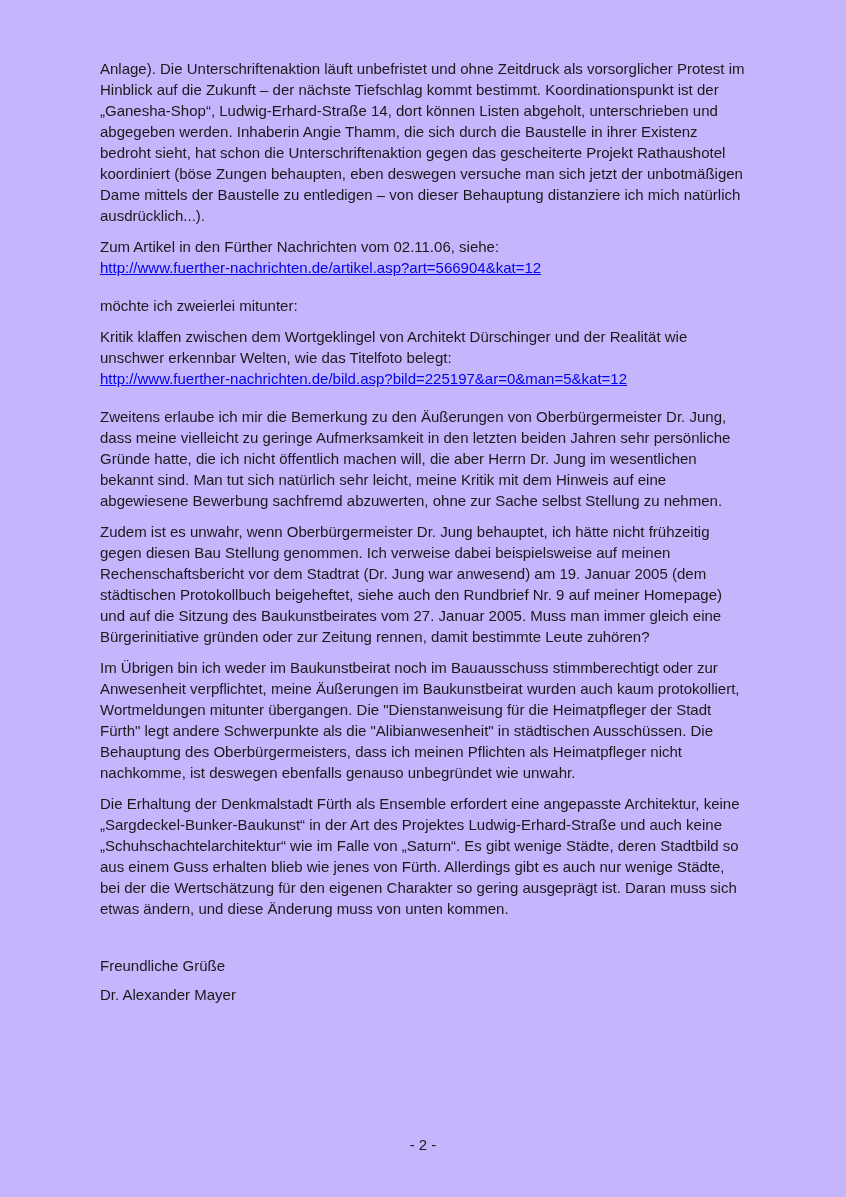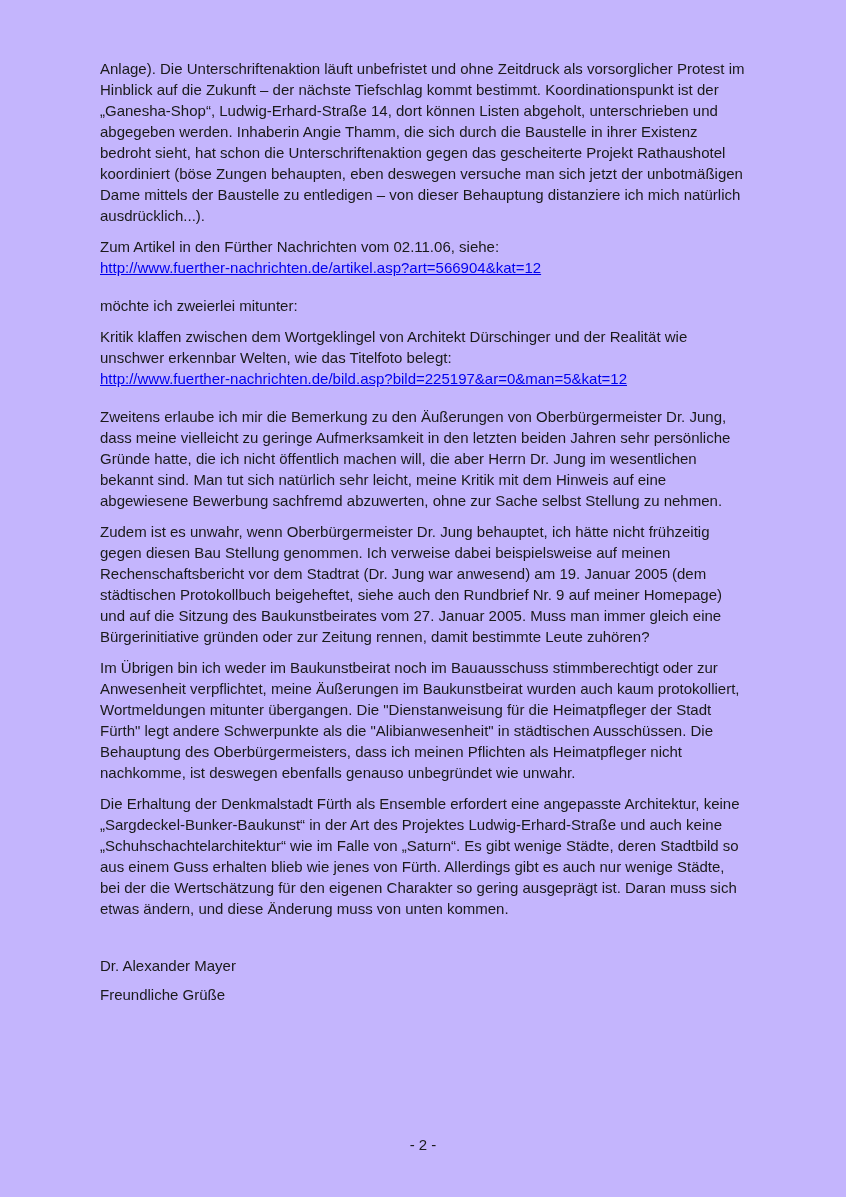--- a/index.html
+++ b/index.html
@@ -58,19 +58,19 @@
       <p class="para"><span>Anlage). Die Unterschriftenaktion läuft unbefristet und ohne Zeitdruck als vorsorglicher Protest im Hinblick auf die Zukunft – der nächste Tiefschlag kommt bestimmt. Koordinationspunkt ist der „Ganesha-Shop“, Ludwig-Erhard-Straße 14, dort können Listen abgeholt, unterschrieben und abgegeben werden. Inhaberin Angie Thamm, die sich durch die Baustelle in ihrer Existenz bedroht sieht, hat schon die Unterschriftenaktion gegen das gescheiterte Projekt Rathaushotel koordiniert (böse Zungen behaupten, eben deswegen versuche man sich jetzt der unbotmäßigen Dame mittels der Baustelle zu entledigen – von dieser Behauptung distanziere ich mich natürlich ausdrücklich...).</span></p>
       <p class="para has-link"><span>Zum Artikel in den Fürther Nachrichten vom 02.11.06, siehe:</span><a class="doc-link" href="#">http://www.fuerther-nachrichten.de/artikel.asp?art=566904&amp;kat=12</a></p>
       <p class="para"><span>möchte ich zweierlei mitunter:</span></p>
       <p class="para has-link"><span>Kritik klaffen zwischen dem Wortgeklingel von Architekt Dürschinger und der Realität wie unschwer erkennbar Welten, wie das Titelfoto belegt:</span><a class="doc-link" href="#">http://www.fuerther-nachrichten.de/bild.asp?bild=225197&amp;ar=0&amp;man=5&amp;kat=12</a></p>
       <p class="para"><span>Zweitens erlaube ich mir die Bemerkung zu den Äußerungen von Oberbürgermeister Dr. Jung, dass meine vielleicht zu geringe Aufmerksamkeit in den letzten beiden Jahren sehr persönliche Gründe hatte, die ich nicht öffentlich machen will, die aber Herrn Dr. Jung im wesentlichen bekannt sind. Man tut sich natürlich sehr leicht, meine Kritik mit dem Hinweis auf eine abgewiesene Bewerbung sachfremd abzuwerten, ohne zur Sache selbst Stellung zu nehmen.</span></p>
       <p class="para"><span>Zudem ist es unwahr, wenn Oberbürgermeister Dr. Jung behauptet, ich hätte nicht frühzeitig gegen diesen Bau Stellung genommen. Ich verweise dabei beispielsweise auf meinen Rechenschaftsbericht vor dem Stadtrat (Dr. Jung war anwesend) am 19. Januar 2005 (dem städtischen Protokollbuch beigeheftet, siehe auch den Rundbrief Nr. 9 auf meiner Homepage) und auf die Sitzung des Baukunstbeirates vom 27. Januar 2005. Muss man immer gleich eine Bürgerinitiative gründen oder zur Zeitung rennen, damit bestimmte Leute zuhören?</span></p>
       <p class="para"><span>Im Übrigen bin ich weder im Baukunstbeirat noch im Bauausschuss stimmberechtigt oder zur Anwesenheit verpflichtet, meine Äußerungen im Baukunstbeirat wurden auch kaum protokolliert, Wortmeldungen mitunter übergangen. Die "Dienstanweisung für die Heimatpfleger der Stadt Fürth" legt andere Schwerpunkte als die "Alibianwesenheit" in städtischen Ausschüssen. Die Behauptung des Oberbürgermeisters, dass ich meinen Pflichten als Heimatpfleger nicht nachkomme, ist deswegen ebenfalls genauso unbegründet wie unwahr.</span></p>
       <p class="para"><span>Die Erhaltung der Denkmalstadt Fürth als Ensemble erfordert eine angepasste Architektur, keine „Sargdeckel-Bunker-Baukunst“ in der Art des Projektes Ludwig-Erhard-Straße und auch keine „Schuhschachtelarchitektur“ wie im Falle von „Saturn“. Es gibt wenige Städte, deren Stadtbild so aus einem Guss erhalten blieb wie jenes von Fürth. Allerdings gibt es auch nur wenige Städte, bei der die Wertschätzung für den eigenen Charakter so gering ausgeprägt ist. Daran muss sich etwas ändern, und diese Änderung muss von unten kommen.</span></p>
     </div>
   <div class="closing">
+      <p class="closing-line">Freundliche Grüße</p>
       <p class="closing-line">Dr. Alexander Mayer</p>
-      <p class="closing-line">Freundliche Grüße</p>
     </div>
   <div class="footer">
     <span>- 2 -</span>
   </div>
 </div>
 
 </body></html>

